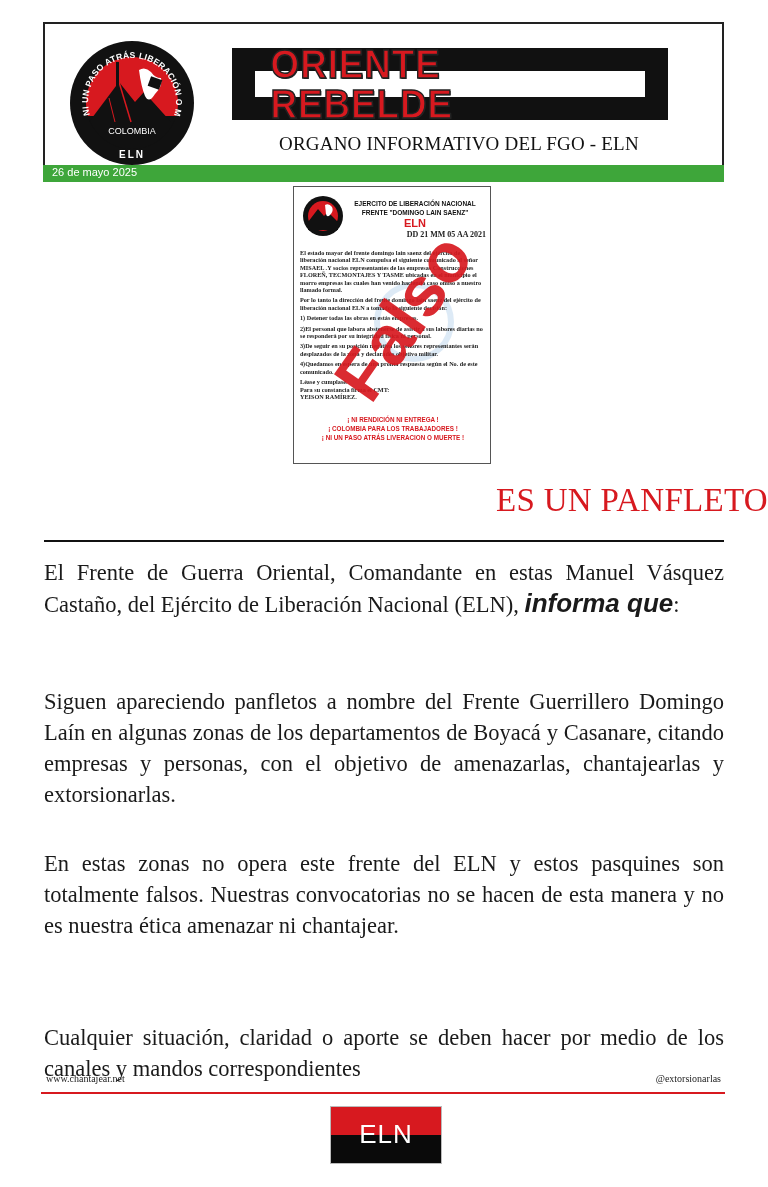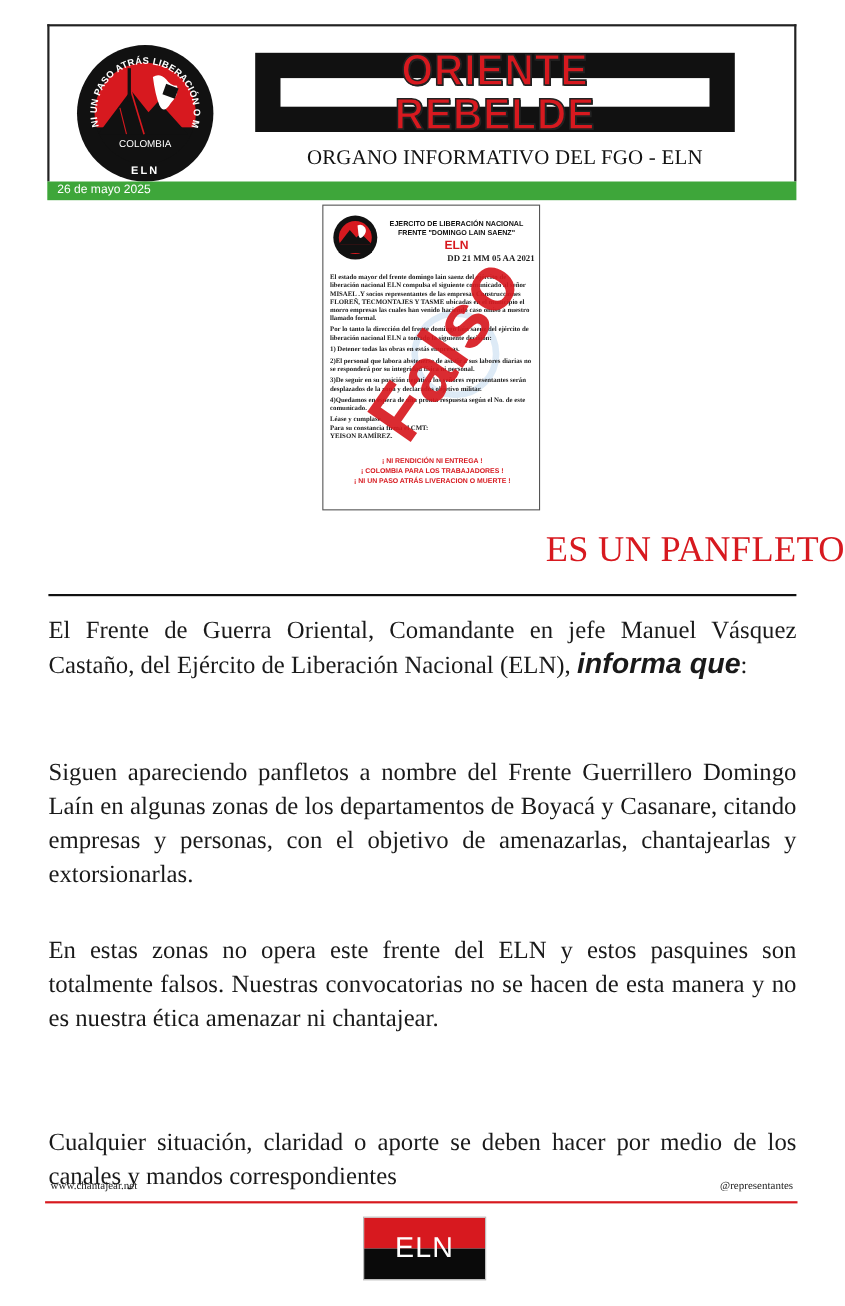--- a/index.html
+++ b/index.html
@@ -1,21 +1,21 @@
 <!DOCTYPE html>
 <html><head>
 <meta charset="utf-8">
 <style>
   html, body { margin: 0; padding: 0; background: #ffffff; }
   body { width: 768px; height: 1187px; position: relative; overflow: hidden; font-family: "Liberation Serif", serif; color: #1a1a1a; }
 
   
   .header-box { position: absolute; left: 43px; top: 22px; width: 681px; height: 143px; border: 2px solid #222; border-bottom: none; box-sizing: border-box; background: #fff; }
   .logo { position: absolute; left: 69px; top: 40px; width: 126px; height: 126px; }
-  .masthead { position: absolute; left: 232px; top: 48px; width: 436px; height: 72px; background: #111; box-sizing: border-box; padding: 23px; text-align: center; }
+  .masthead { position: absolute; left: 232px; top: 48px; width: 436px; height: 72px; background: #111; box-sizing: border-box; padding: 23px; }
   .masthead-inner { width: 100%; height: 100%; background: #fff; display: flex; align-items: center; justify-content: center; }
   .masthead-title { font-family: "Liberation Sans", sans-serif; font-weight: 700; font-size: 40px; color: #d7191f; letter-spacing: 1px; transform: scaleX(0.92); -webkit-text-stroke: 1.5px #222; text-shadow: 1px 1px 0 #222; line-height: 1; }
   .subtitle { position: absolute; left: 243px; top: 133px; width: 418px; font-family: "Liberation Serif", serif; font-size: 19px; color: #111; letter-spacing: 0.2px; white-space: nowrap; margin-left: 36px; }
   .date-bar { position: absolute; left: 43px; top: 165px; width: 681px; height: 17px; background: #3ea63a; }
   .date-text { position: absolute; left: 9px; top: 1px; font-family: "Liberation Sans", sans-serif; font-size: 11px; font-weight: 400; color: #fff; }
 
   
   .pamphlet { position: absolute; left: 293px; top: 186px; width: 198px; height: 278px; border: 1px solid #555; box-sizing: border-box; background: #fff; overflow: hidden; }
   .p-logo { position: absolute; left: 8px; top: 8px; width: 42px; height: 42px; }
   .p-head { position: absolute; left: 50px; top: 12px; width: 142px; text-align: center; font-family: "Liberation Sans", sans-serif; font-weight: 700; font-size: 6.5px; color: #111; line-height: 9px; }
@@ -119,25 +119,25 @@
     <div>¡ NI RENDICIÓN NI ENTREGA !</div>
     <div>¡ COLOMBIA PARA LOS TRABAJADORES !</div>
     <div>¡ NI UN PASO ATRÁS LIVERACION O MUERTE !</div>
   </div>
   <div class="p-stamp">Falso</div>
 </div>
 
 <div class="main-title">ES UN PANFLETO</div>
 <div class="rule-top"></div>
 
-<div class="body-text p1"><span>El Frente de Guerra Oriental, Comandante en jefe Manuel Vásquez Castaño, del Ejército de Liberación Nacional (ELN), </span><span class="lead-em">informa que</span><span>:</span></div>
+<div class="body-text p1"><span>El Frente de Guerra Oriental, Comandante en estas Manuel Vásquez Castaño, del Ejército de Liberación Nacional (ELN), </span><span class="lead-em">informa que</span><span>:</span></div>
 <div class="body-text p2">Siguen apareciendo panfletos a nombre del Frente Guerrillero Domingo Laín en algunas zonas de los departamentos de Boyacá y Casanare, citando empresas y personas, con el objetivo de amenazarlas, chantajearlas y extorsionarlas.</div>
 <div class="body-text p3">En estas zonas no opera este frente del ELN y estos pasquines son totalmente falsos. Nuestras convocatorias no se hacen de esta manera y no es nuestra ética amenazar ni chantajear.</div>
 <div class="body-text p4">Cualquier situación, claridad o aporte se deben hacer por medio de los canales y mandos correspondientes</div>
 
 <div class="foot-left">www.chantajear.net</div>
-<div class="foot-right">@representantes</div>
+<div class="foot-right">@extorsionarlas</div>
 <div class="rule-bottom"></div>
 <div class="eln-flag">
   <div class="red"></div>
   <div class="black"></div>
   <div class="txt">ELN</div>
 </div>
 
 </body></html>

